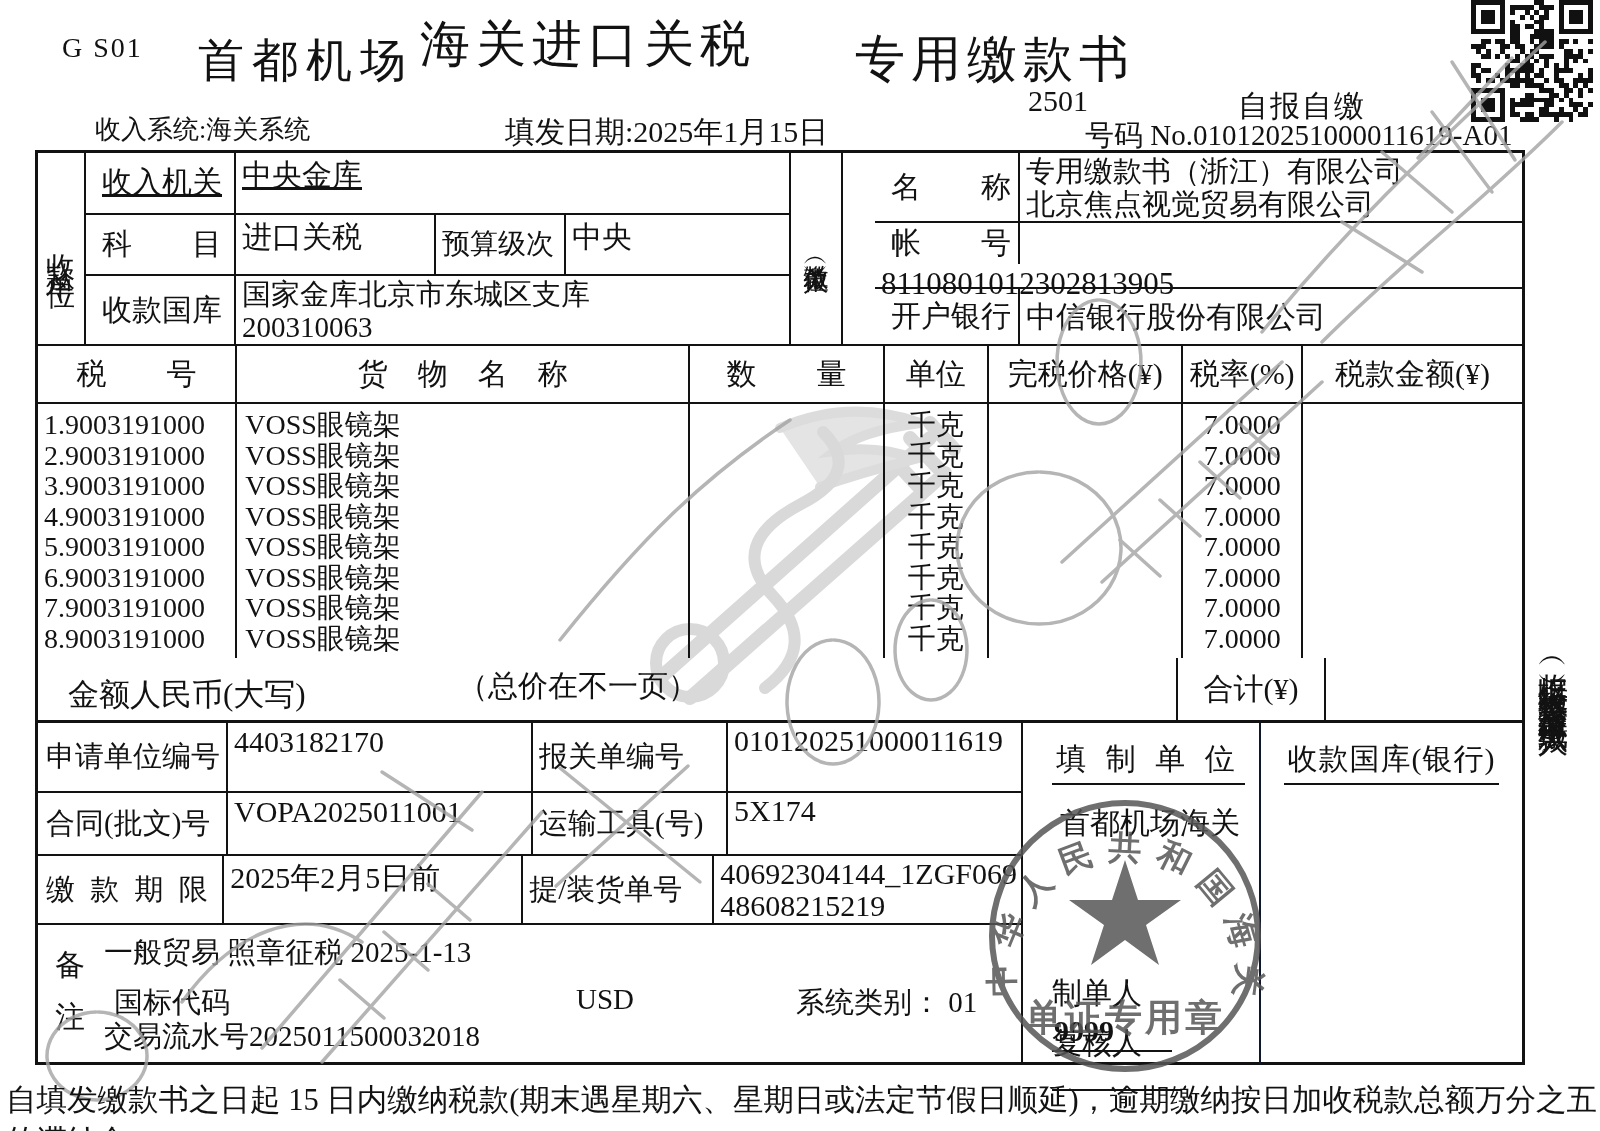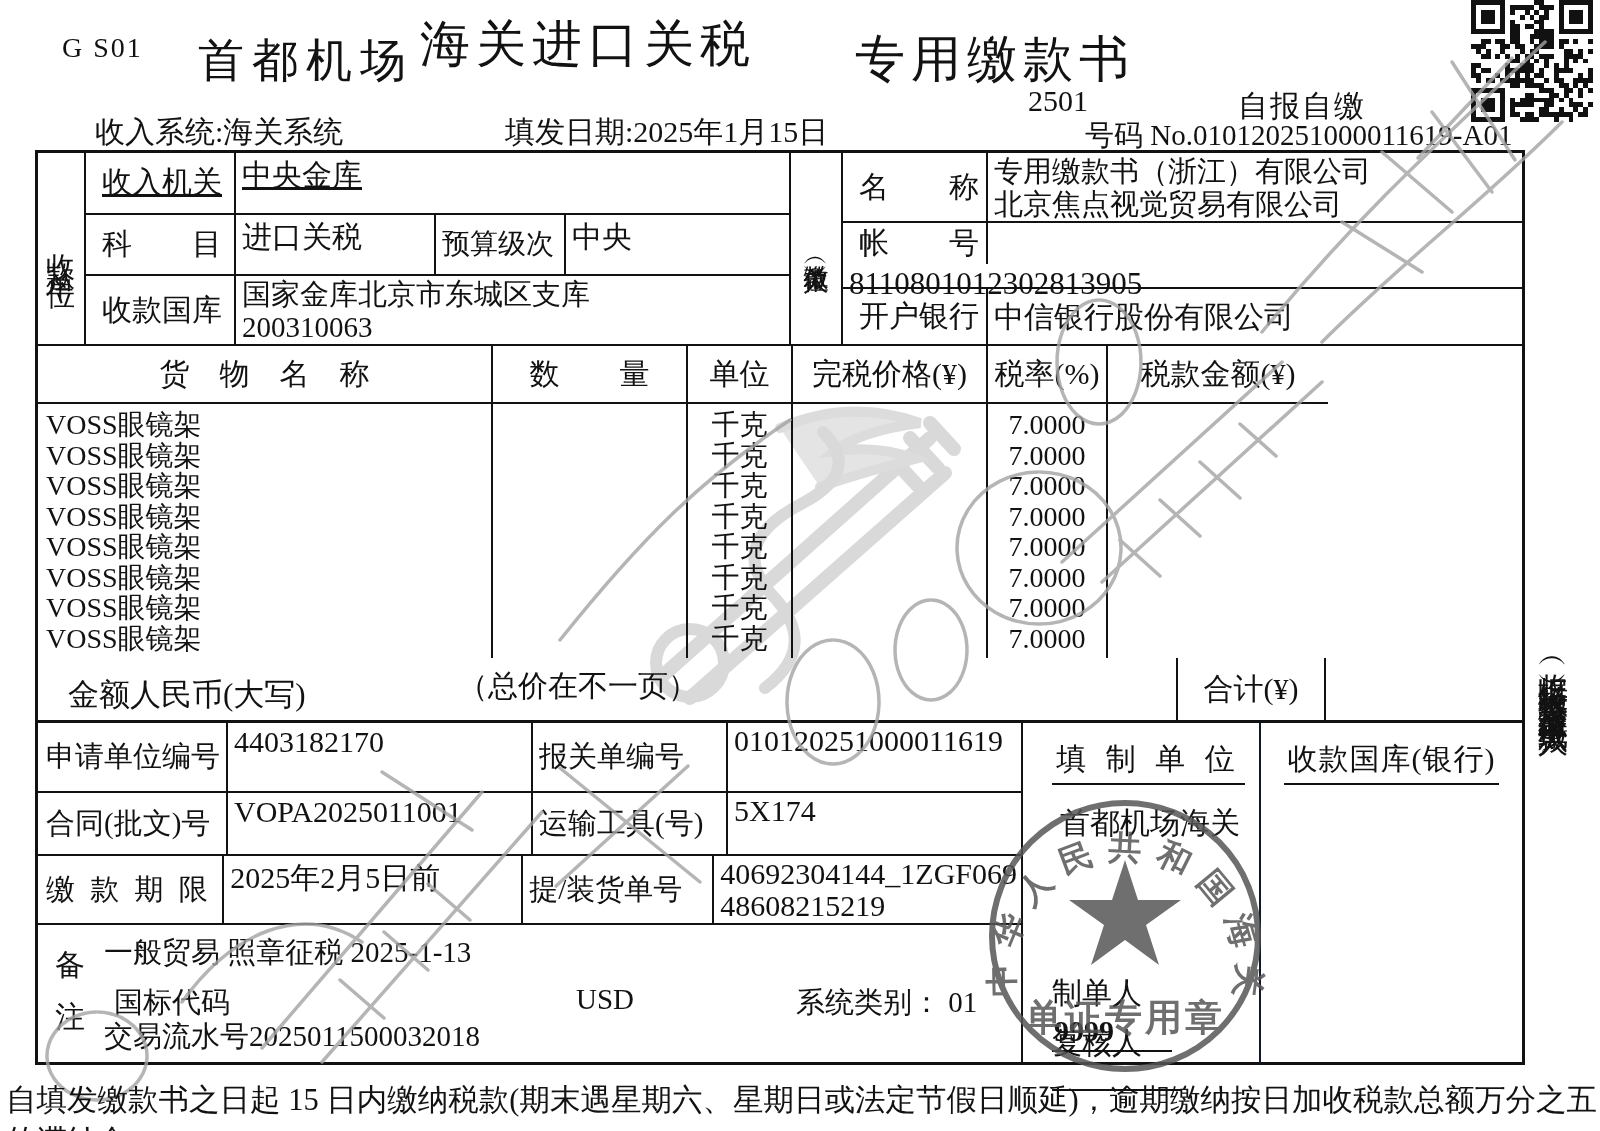--- a/index.html
+++ b/index.html
@@ -7,21 +7,21 @@
   body { width:1600px; height:1131px; font-family:"Liberation Serif","DejaVu Serif",serif; color:#121212; }
   .page { position:relative; width:1600px; height:1131px; background:#fff; overflow:hidden; }
 
   
   .form-code { position:absolute; left:62px; top:32px; font-size:28px; letter-spacing:2px; }
   .title-loc  { position:absolute; left:198px; top:30px; font-size:46px; letter-spacing:8px; }
   .title-main { position:absolute; left:420px; top:11px; font-size:50px; letter-spacing:6px;font-family:Liberation Serif, serif; }
   .title-suf  { position:absolute; left:855px; top:26px; font-size:50px; letter-spacing:6px; }
   .code2501   { position:absolute; left:1028px; top:84px; font-size:30px; }
   .selfdecl   { position:absolute; left:1238px; top:86px; font-size:30px; letter-spacing:2px; }
-  .sys-line   { position:absolute; left:95px;  top:112px; font-size:30px; }
+  .sys-line   { position:absolute; left:95px;  top:112px; font-size:26px; }
   .date-line  { position:absolute; left:505px; top:112px; font-size:30px; }
   .no-line    { position:absolute; left:1085px; top:116px; font-size:29px; }
   .qr { position:absolute; left:1468px; top:0; width:128px; height:122px; }
 
   
   .form { position:absolute; left:35px; top:150px; width:1490px; height:915px; border:3px solid #121212; }
   .br { border-right:2px solid #121212; }
   .bt { border-top:2px solid #121212; }
 
   .vtext { writing-mode:vertical-rl; text-orientation:upright; display:flex; align-items:center; justify-content:center; }
@@ -31,21 +31,21 @@
   .payee-vlabel { width:48px; font-size:29px; letter-spacing:9px; }
   .payee { width:705px; display:flex; flex-direction:column; }
   .payee .row { display:flex; }
   .payee .r1 { height:62px;text-decoration:underline; }
   .payee .r2 { height:64px; }
   .payee .r3 { flex:1; }
   .cell-lbl { display:flex; align-items:center; padding-left:16px; font-size:30px; }
   .cell-val { font-size:30px; padding:2px 4px 0 6px; }
   .w150 { width:150px; } .w200 { width:200px; } .w130 { width:130px; } .w145 { width:145px; }
   .payer-vlabel { width:52px; font-size:25px; letter-spacing:1px; }
-  .payer { flex:1; display:flex; flex-direction:column; }
+  .payer { flex:1; display:flex; flex-direction:column;margin-left:32px; }
   .payer .row { display:flex; }
   .payer .r1 { height:68px; }
   .payer .r2 { height:66px;flex-direction:column; }
   .payer .r3 { flex:1; }
   .two-line { line-height:33px; font-size:29px; }
 
   
   .goods { position:absolute; left:0; top:193px; width:100%; height:312px; display:flex; }
   .gcol { display:flex; flex-direction:column; }
   .ghead { height:58px; border-bottom:2px solid #121212; display:flex; align-items:center; justify-content:center; font-size:30px; }
@@ -483,20 +483,33 @@
           <div class="cell-val" style="flex:1;font-size:31px">8110801012302813905</div>
         </div>
         <div class="row r3 bt">
           <div class="cell-lbl w145 br">开户银行</div>
           <div class="cell-val" style="flex:1;padding-top:8px">中信银行股份有限公司</div>
         </div>
       </div>
     </div>
 
     <div class="goods">
+      <div class="gcol c-tax br">
+        <div class="ghead">税　　号</div>
+        <div class="gbody">
+          <div>1.9003191000</div>
+          <div>2.9003191000</div>
+          <div>3.9003191000</div>
+          <div>4.9003191000</div>
+          <div>5.9003191000</div>
+          <div>6.9003191000</div>
+          <div>7.9003191000</div>
+          <div>8.9003191000</div>
+        </div>
+      </div>
       <div class="gcol c-name br">
         <div class="ghead">货　物　名　称</div>
         <div class="gbody">
           <div>VOSS眼镜架</div>
           <div>VOSS眼镜架</div>
           <div>VOSS眼镜架</div>
           <div>VOSS眼镜架</div>
           <div>VOSS眼镜架</div>
           <div>VOSS眼镜架</div>
           <div>VOSS眼镜架</div>

